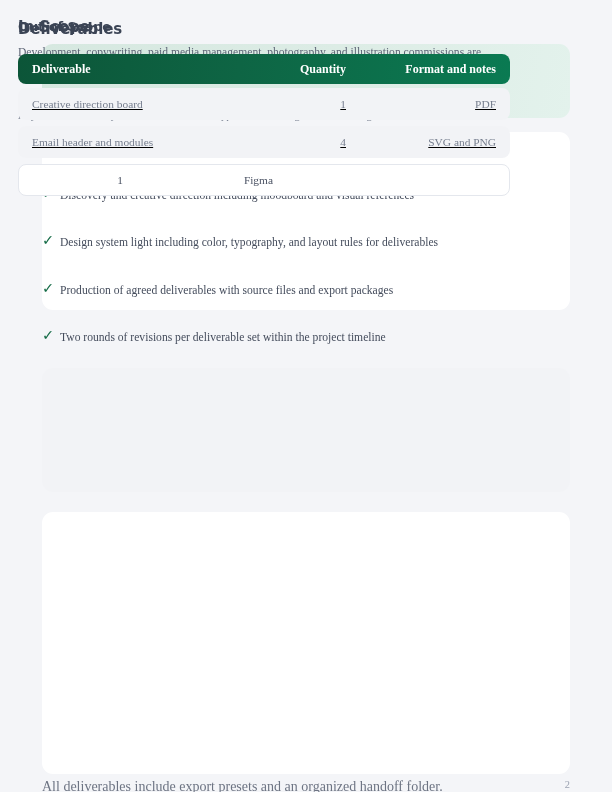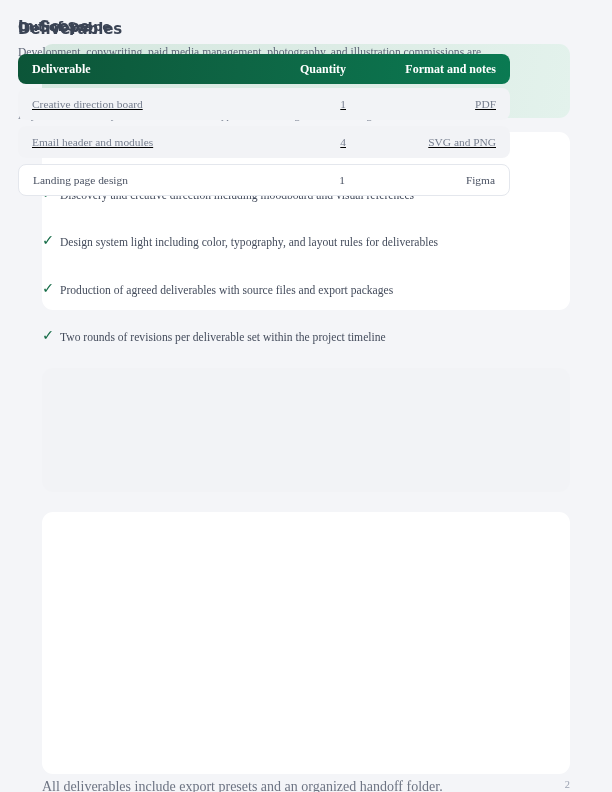--- a/index.html
+++ b/index.html
@@ -281,21 +281,20 @@
     </div>
 
 
     <div class="t-row t-body alt">
       <div class="c c-name">Email header and modules</div>
       <div class="c c-qty">4</div>
       <div class="c c-fmt">SVG and PNG</div>
     </div>
 
     <div class="t-row t-body plain">
-      <div class="c c-name">Landing page design</div>
       <div class="c c-qty">1</div>
       <div class="c c-fmt">Figma</div>
     </div>
 
   </div>
 
   <div id="footer-note">All deliverables include export presets and an organized handoff folder.</div>
   <div id="page-number">2</div>
 
 </div>

